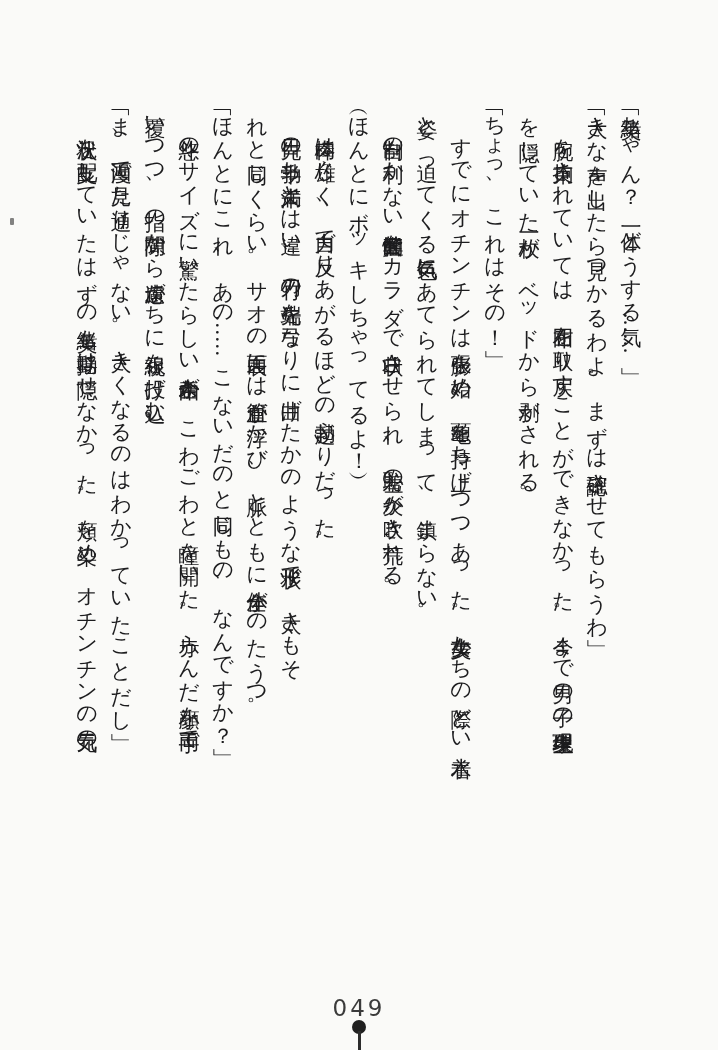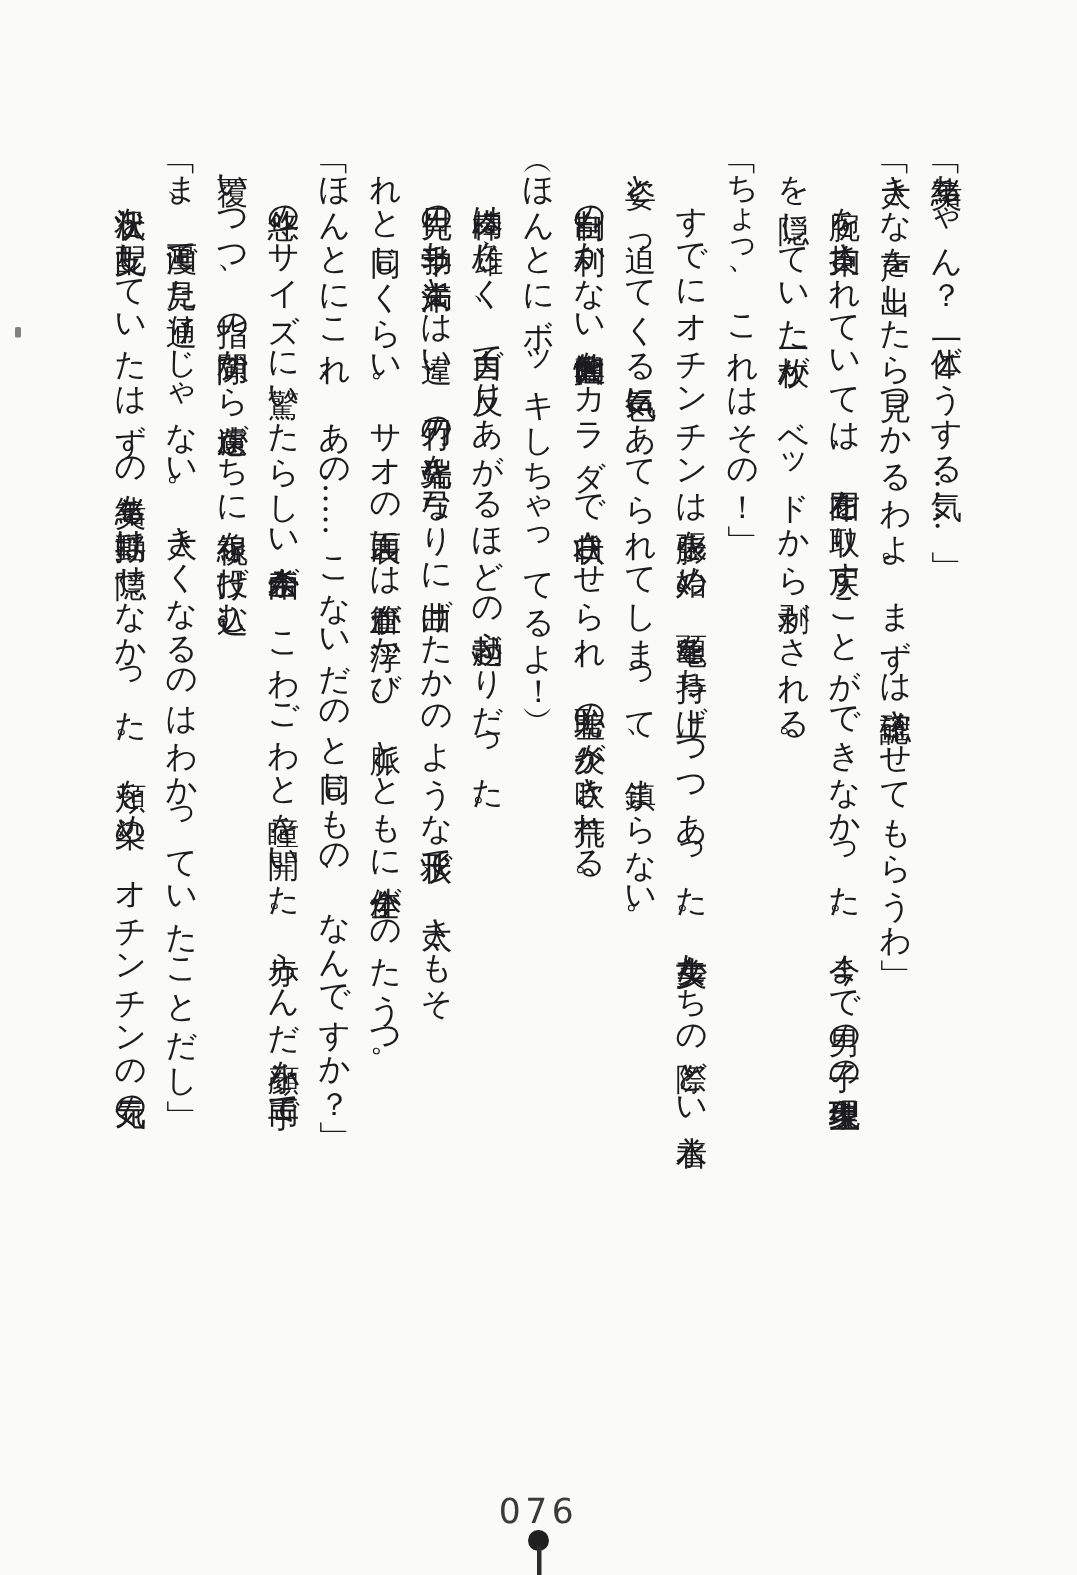--- a/index.html
+++ b/index.html
@@ -95,17 +95,17 @@
       <div class="tline">（ほんとにボッキしちゃってるよ！）</div>
       <div class="tline indent">肉棒は雄々しく、自力で反りあがるほどの勃起ぶりだった。</div>
       <div class="tline indent">先日の半勃ち未満とは違い、竹刀の先端を弓なりに曲げたかのような形状で、太さもそ</div>
       <div class="tline">れと同じくらい。サオの表面には血管が浮かび、脈とともに全体がのたうつ。</div>
       <div class="tline">「ほんとにこれ、あの……こないだのと同じもの、なんですか？」</div>
       <div class="tline indent">悠斗のサイズに驚いたらしい由希奈が、こわごわと瞳を開いた。赤らんだ小顔を両手で</div>
       <div class="tline">覆いつつ、指の隙間から遠慮がちに視線を投げ込む。</div>
       <div class="tline">「ま、漫画で見た通りじゃない。大きくなるのはわかっていたことだし」</div>
       <div class="tline indent">状況を支配していたはずの美緒も動揺は隠せなかった。頬を染め、オチンチンの元気の</div>
     </div>
-  <div class="page-number">076</div>
+  <div class="page-number">049</div>
   <div class="ornament-dot"></div>
   <div class="ornament-stem"></div>
   <div class="speck"></div>
 </div>
 
 </body></html>

